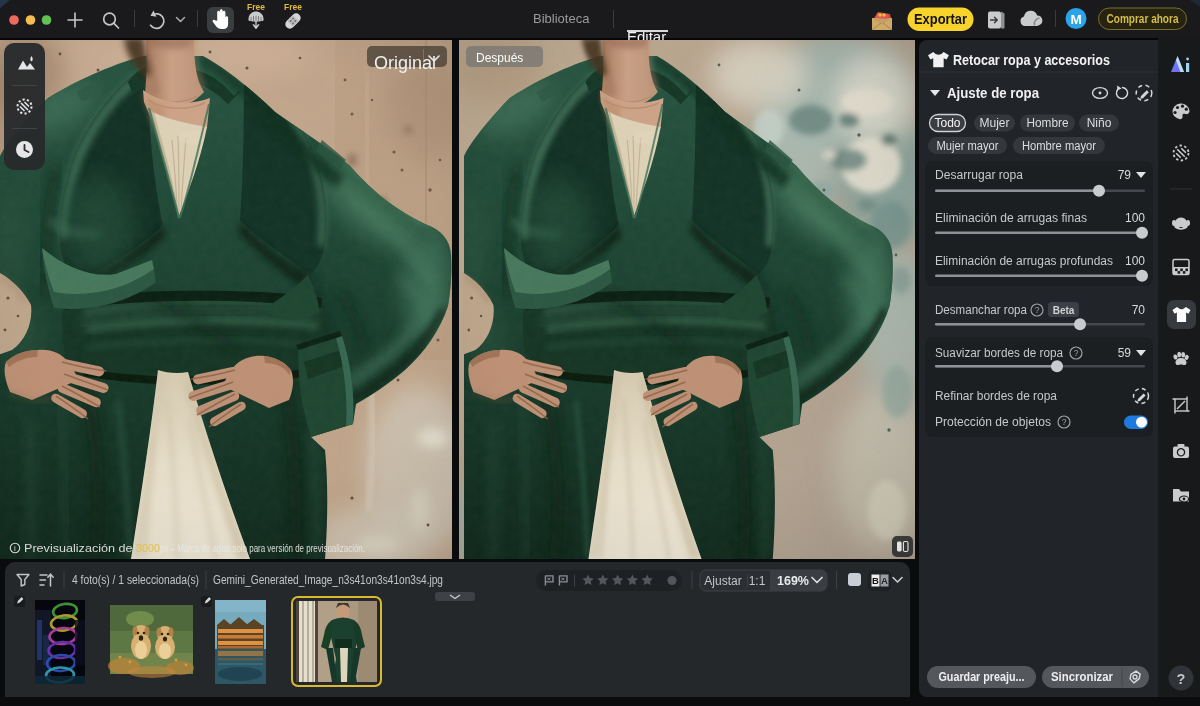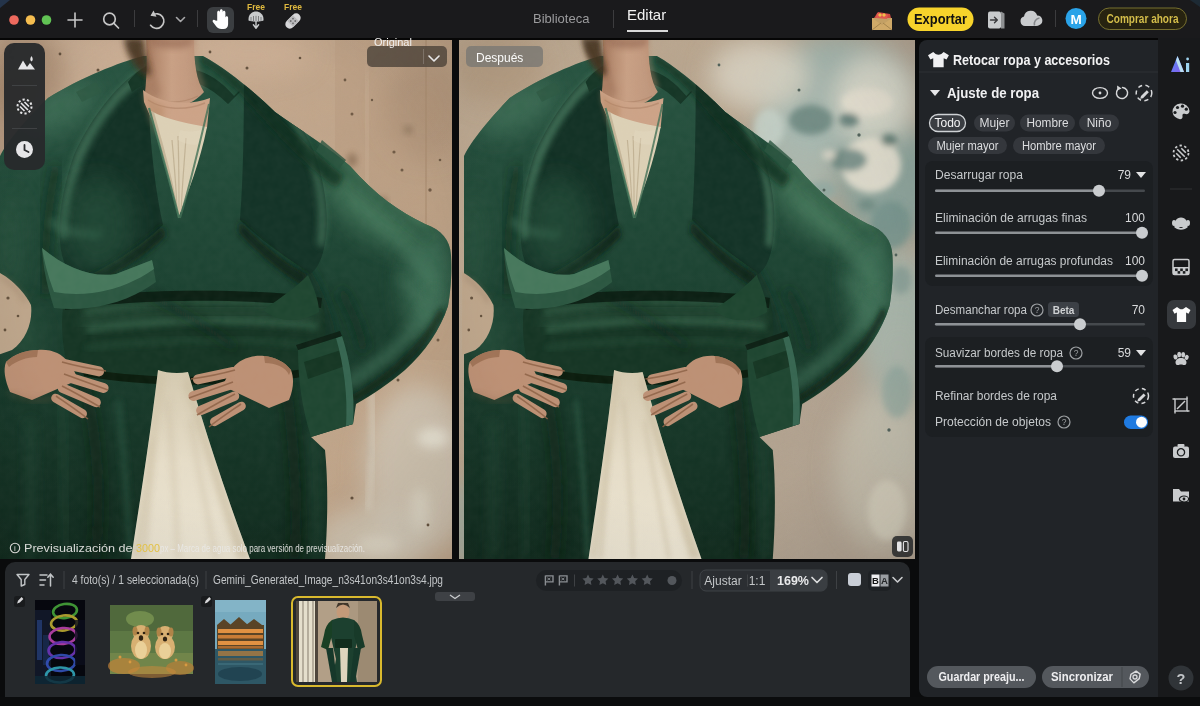--- a/index.html
+++ b/index.html
@@ -39,21 +39,21 @@
     <rect x="-9" y="-4.5" width="18" height="9" rx="4.5" fill="#d6d6d8"></rect>
     <rect x="-4" y="-4.5" width="8" height="9" fill="#b9b9bb"></rect>
     <circle cx="-1.6" cy="-1.6" r="0.9" fill="#6a6a6c"></circle>
       <circle cx="1.6" cy="-1.6" r="0.9" fill="#6a6a6c"></circle>
     <circle cx="-1.6" cy="1.6" r="0.9" fill="#6a6a6c"></circle>
       <circle cx="1.6" cy="1.6" r="0.9" fill="#6a6a6c"></circle>
   </g>
 </svg>
 <div class="abs" style="left:533px;top:11px;font-size:13px;color:#9b9b9d">Biblioteca</div>
 <div class="abs" style="left:613px;top:10px;width:1px;height:18px;background:#3c3c3e"></div>
-<div class="abs" style="left:627px;top:6px;font-size:15px;font-weight:500;color:#f2f2f2">Editar</div>
+<div class="abs" style="left:627px;top:28px;font-size:15px;font-weight:500;color:#f2f2f2">Editar</div>
 <div class="abs" style="left:627px;top:30px;width:41px;height:2px;background:#d8d8d8"></div>
 <svg class="abs" style="left:860px;top:0" width="340" height="38">
 
   <g transform="translate(22,21)">
     <path d="M-10,-3 L10,-3 L10,9 L-10,9 Z" fill="#c3a065"></path>
     <path d="M-8,-3 L-4,-9 L8,-7 L9,-3 Z" fill="#d04a42"></path>
     <path d="M-5,-8 L6,-6.5 L5,-2 L-6,-3 Z" fill="#e05a50"></path>
     <path d="M0,-6 l2,-2 2,2 -2,2 z M-4,-6 l2,-2 2,2 -2,2 z" fill="#f0c14a"></path>
     <path d="M-10,-3 L0,4 L10,-3 L10,9 L-10,9 Z" fill="#cfa968"></path>
     <path d="M-10,9 L-1,2 M10,9 L1,2" stroke="#a5854e" stroke-width="1"></path>
@@ -392,21 +392,21 @@
     </g>
   </g>
   <rect x="8" y="85" width="25" height="1" fill="#404244"></rect>
   <g transform="translate(20.5,106.5)">
     <circle r="8.5" fill="#e6e6e8"></circle>
     <path d="M0,-4.5 V0.5 L4,2.5" stroke="#2a2c2e" stroke-width="1.8" fill="none" stroke-linecap="round"></path>
   </g>
 </svg>
 
 <div class="abs" style="left:367px;top:46px;width:80px;height:21px;background:rgba(73,64,55,.78);border-radius:5px"></div>
-<div class="abs" style="left:374px;top:36px;font-size:11px;color:#f0efee">Original</div>
+<div class="abs" style="left:374px;top:53px;font-size:18px;color:#f0efee">Original</div>
 <div class="abs" style="left:423px;top:49px;width:1px;height:15px;background:rgba(255,255,255,.18)"></div>
 <svg class="abs" style="left:428px;top:55px" width="12" height="8">
     <path d="M1,1 L6,6 L11,1" stroke="#e8e8e8" stroke-width="1.6" fill="none" stroke-linecap="round" stroke-linejoin="round"></path>
   </svg>
 <div class="abs" style="left:466px;top:46px;width:77px;height:21px;background:rgba(125,122,116,.85);border-radius:5px"></div>
 <div class="abs" style="left:476px;top:51px;font-size:12px;color:#fbfbfa">Después</div>
 
 <svg class="abs" style="left:5px;top:540px" width="400" height="16" font-family="Liberation Sans, sans-serif">
   <circle cx="10" cy="8" r="4.7" fill="none" stroke="#d9d8d6" stroke-width="1.1"></circle>
   <text x="10" y="10.8" font-size="8" fill="#d9d8d6" text-anchor="middle">i</text>

